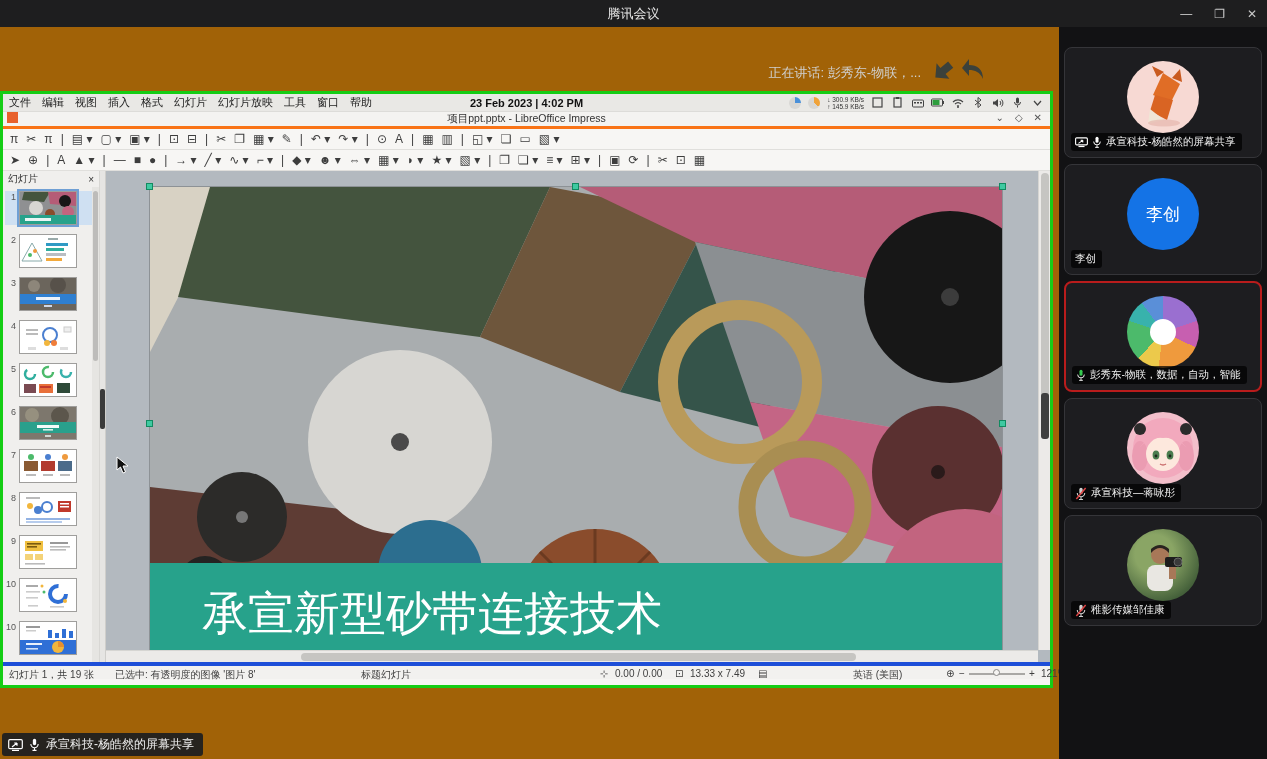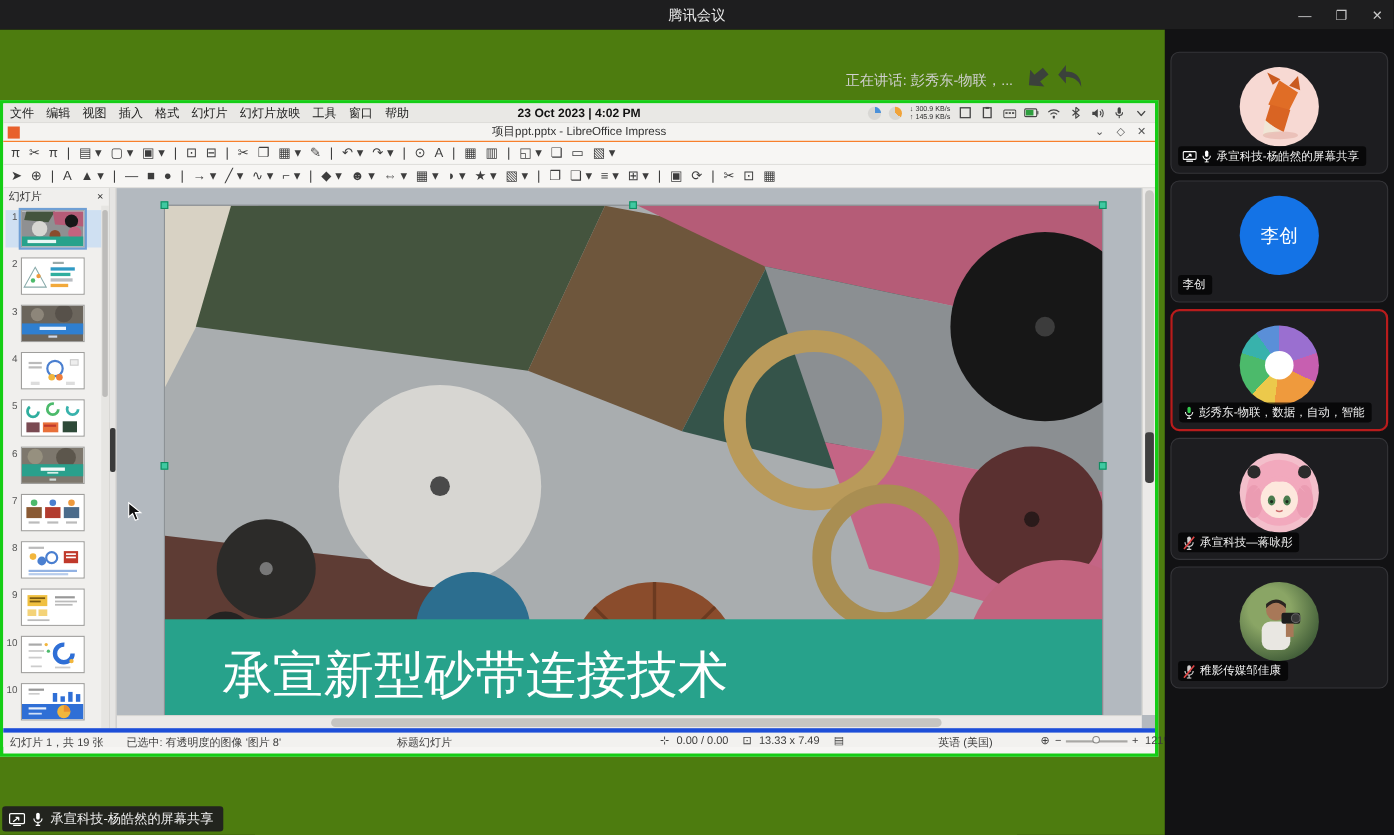--- a/index.html
+++ b/index.html
@@ -4,36 +4,36 @@
 <style>
   *{box-sizing:border-box;margin:0;padding:0}
   html,body{width:1267px;height:759px;overflow:hidden;background:#000;
     font-family:"Liberation Sans","DejaVu Sans",sans-serif}
   
   .win-titlebar{height:27px;background:#1e1e1f;position:relative;display:flex;align-items:center;justify-content:center}
   .win-title{color:#e8e8e8;font-size:13px}
   .win-ctrls{position:absolute;right:10px;top:0;height:27px;display:flex;align-items:center;gap:22px;color:#c9c9c9;font-size:12px}
   .win-ctrls span{cursor:default}
   
-  #screen{position:absolute;left:0;top:27px;width:1059px;height:732px;background:#4d7c0f}
+  #screen{position:absolute;left:0;top:27px;width:1059px;height:732px;background:#a16207}
   .speaking{position:absolute;top:37px;right:138px;color:#d0d0d0;font-size:13px}
   .speak-icons{position:absolute;top:30px;right:72px;display:flex;gap:2px}
   
   #impress{position:absolute;left:0;top:64px;width:1053px;height:597px;border:3px solid #15cd15;background:#f6f5f3}
   .menubar{height:18px;background:#e9e8e5;display:flex;align-items:center;padding:0 6px;position:relative;border-bottom:1px solid #dddcd9}
   .menus{display:flex;gap:11px;font-size:11px;color:#222;z-index:2}
   .menus span{cursor:default}
   .clock{position:absolute;left:0;right:0;text-align:center;font-size:11px;color:#111;font-weight:bold}
   .tray{margin-left:auto;display:flex;align-items:center;gap:7px;z-index:2}
   .gauge{width:12px;height:12px;border-radius:50%;}
   .g1{background:conic-gradient(#4a90d9 0 25%,#d8d7d4 25% 100%)}
   .g2{background:conic-gradient(#f0a33a 0 35%,#d8d7d4 35% 100%)}
   .net{font-size:6.5px;line-height:7px;color:#333;text-align:right}
   .tico{width:13px;height:13px;display:flex;align-items:center;justify-content:center}
-  .doc-titlebar{height:17px;background:#f4f3f1;display:flex;align-items:center;position:relative;border-bottom:1px solid #f97316}
+  .doc-titlebar{height:17px;background:#f4f3f1;display:flex;position:relative;border-bottom:3px solid #f97316}
   .impress-logo{width:11px;height:11px;background:#e8612c;margin-left:4px;z-index:2}
   .doc-title{position:absolute;left:0;right:0;text-align:center;font-size:10.5px;color:#333}
   .doc-ctrls{margin-left:auto;display:flex;gap:11px;padding-right:8px;color:#555;font-size:10px;z-index:2}
   .toolbar{height:21px;display:flex;align-items:center;gap:8px;padding:0 7px;background:#f7f6f4;border-bottom:1px solid #e0dfdc;overflow:hidden}
   .ti{font-size:12px;color:#3d3d3d;line-height:1;cursor:default;white-space:nowrap}
   
   .workspace{display:flex;height:491px}
   .panel{width:97px;background:#f0efed;border-right:1px solid #d8d7d4;display:flex;flex-direction:column;position:relative}
   .panel-head{height:16px;display:flex;align-items:center;justify-content:space-between;padding:0 5px;font-size:10px;color:#333}
   .thumbs{flex:1;overflow:hidden;padding:4px 0 0 2px}
@@ -110,21 +110,21 @@
           <span>编辑</span>
           <span>视图</span>
           <span>插入</span>
           <span>格式</span>
           <span>幻灯片</span>
           <span>幻灯片放映</span>
           <span>工具</span>
           <span>窗口</span>
           <span>帮助</span>
         </div>
-      <div class="clock">23 Oct 2023 | 4:02 PM</div>
+      <div class="clock">23 Feb 2023 | 4:02 PM</div>
       <div class="tray">
         <div class="gauge g1"></div>
         <div class="gauge g2"></div>
         <div class="net">
           <div>↓ 300.9 KB/s</div>
           <div>↑ 145.9 KB/s</div>
         </div>
         <span class="tico">
             <svg width="11" height="11">
               <rect x="1" y="1" width="9" height="9" fill="none" stroke="#444" stroke-width="1.2"></rect>

